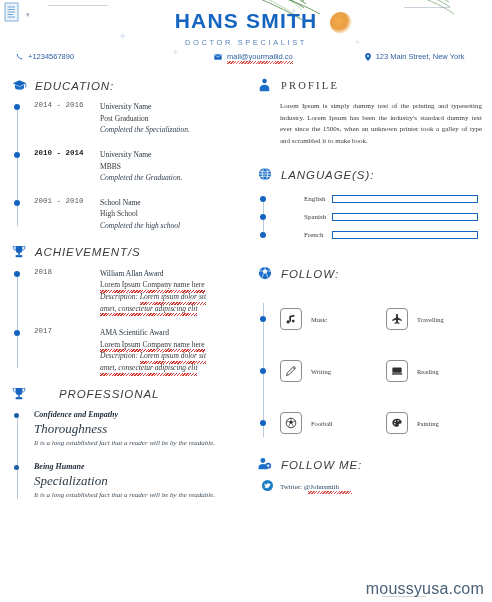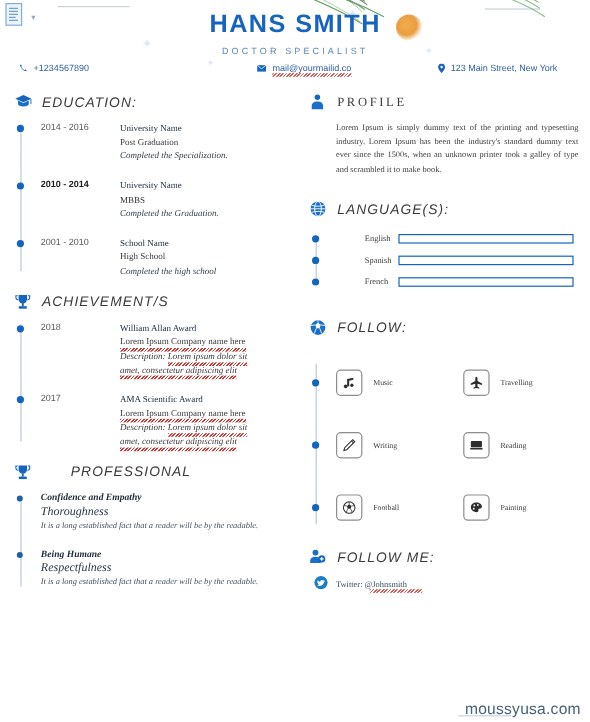--- a/index.html
+++ b/index.html
@@ -116,21 +116,21 @@
     width: 1px; background: #b9c9da;
   }
   .tl-item { position: relative; display: flex; margin-bottom: 13px; }
   .tl-item::before {
     content: ""; position: absolute; left: -20.5px; top: 3px;
     width: 6px; height: 6px; border-radius: 50%; background: #1565c0;
   }
   .tl-date {
     width: 66px; flex: 0 0 66px;
     font-size: 7.5px; color: #5c5c5c;
-    font-family: Liberation Sans, sans-serif;
+    font-family: Liberation Mono, monospace;
   }
   .tl-date.bold { font-weight: bold; color: #1d1d1d; }
   .tl-body { font-size: 7.5px; line-height: 1.55; }
   .tl-org { color: #23323f; }
   .tl-sub { color: #3a3a3a; }
   .tl-note { font-style: italic; color: #35414c; }
   .tl-desc { font-style: italic; color: #3a3a3a; position: relative; }
   .misspell { position: relative; display: inline-block; }
   .misspell::after {
     content: ""; position: absolute; left: 0; right: 0; bottom: -2px; height: 3px;
@@ -142,21 +142,21 @@
   .prof-list::before {
     content: ""; position: absolute; left: 5px; top: 6px; bottom: 2px;
     width: 1px; background: #b9c9da;
   }
   .prof-item { position: relative; margin-bottom: 14px; }
   .prof-item::before {
     content: ""; position: absolute; left: -20.5px; top: 3px;
     width: 5px; height: 5px; border-radius: 50%; background: #1f5fa8;
   }
   .prof-title { font-size: 8px; font-weight: bold; color: #1d2a36; }
-  .prof-sub { font-size: 10px; color: #2c3a46; margin-top: 2px; }
+  .prof-sub { font-size: 13px; color: #2c3a46; margin-top: 2px; }
   .prof-text { font-size: 7px; color: #41505c; line-height: 1.5; margin-top: 1px; }
 
   
   .profile-text {
     font-size: 7px; line-height: 1.65; text-align: justify;
     color: #3a3a3a; padding-left: 22px; padding-right: 10px;
   }
 
   
   .lang-wrap { position: relative; padding-left: 22px; }
@@ -205,21 +205,21 @@
   .follow-row { display: flex; align-items: flex-end; gap: 7px; padding-left: 4px; margin-top: 0; }
   .tw-badge {
     width: 11px; height: 11px; border-radius: 50%; background: #1b7ec4;
     display: flex; align-items: center; justify-content: center; color: #fff;
   }
   .follow-text { font-size: 7px; color: #2f4a63; position: relative; }
 
   .watermark {
     position: absolute; right: 8px; bottom: 4px;
     font-family: "Liberation Sans", sans-serif;
-    font-size: 13px; color: #4a6179; letter-spacing: .2px;
+    font-size: 16px; color: #4a6179; letter-spacing: .2px;
   }
 </style>
 </head>
 <body>
 
 <span class="doc-chrome-icon">
   <svg viewBox="0 0 16 20" width="16" height="20" aria-hidden="true">
     <rect x="1" y="1" width="13" height="18" fill="#eaf2fb" stroke="#6d9fd0" stroke-width="1"></rect>
     <g stroke="#5a93c9" stroke-width="1">
       <line x1="3.5" y1="5" x2="11" y2="5"></line>
@@ -398,21 +398,21 @@
       </div>
 
       <div class="prof-list">
         <div class="prof-item">
           <div class="prof-title">Confidence and Empathy</div>
           <div class="prof-sub">Thoroughness</div>
           <div class="prof-text">It is a long established fact that a reader will be by the readable.</div>
         </div>
         <div class="prof-item">
           <div class="prof-title">Being Humane</div>
-          <div class="prof-sub">Respectfulness</div>
+          <div class="prof-sub">Specialization</div>
           <div class="prof-text">It is a long established fact that a reader will be by the readable.</div>
         </div>
       </div>
     </section>
   </div>
 
   <div class="col-right">
 
     <section class="section">
       <div class="sec-head">

